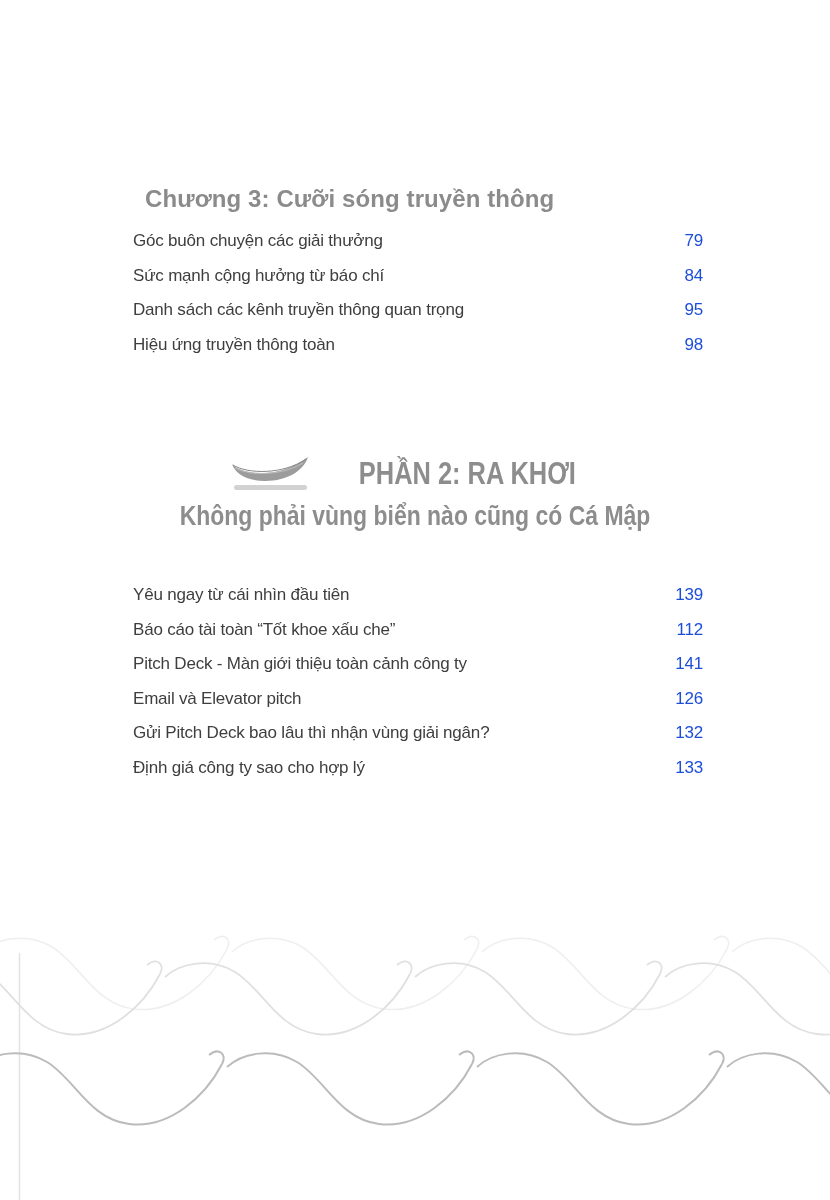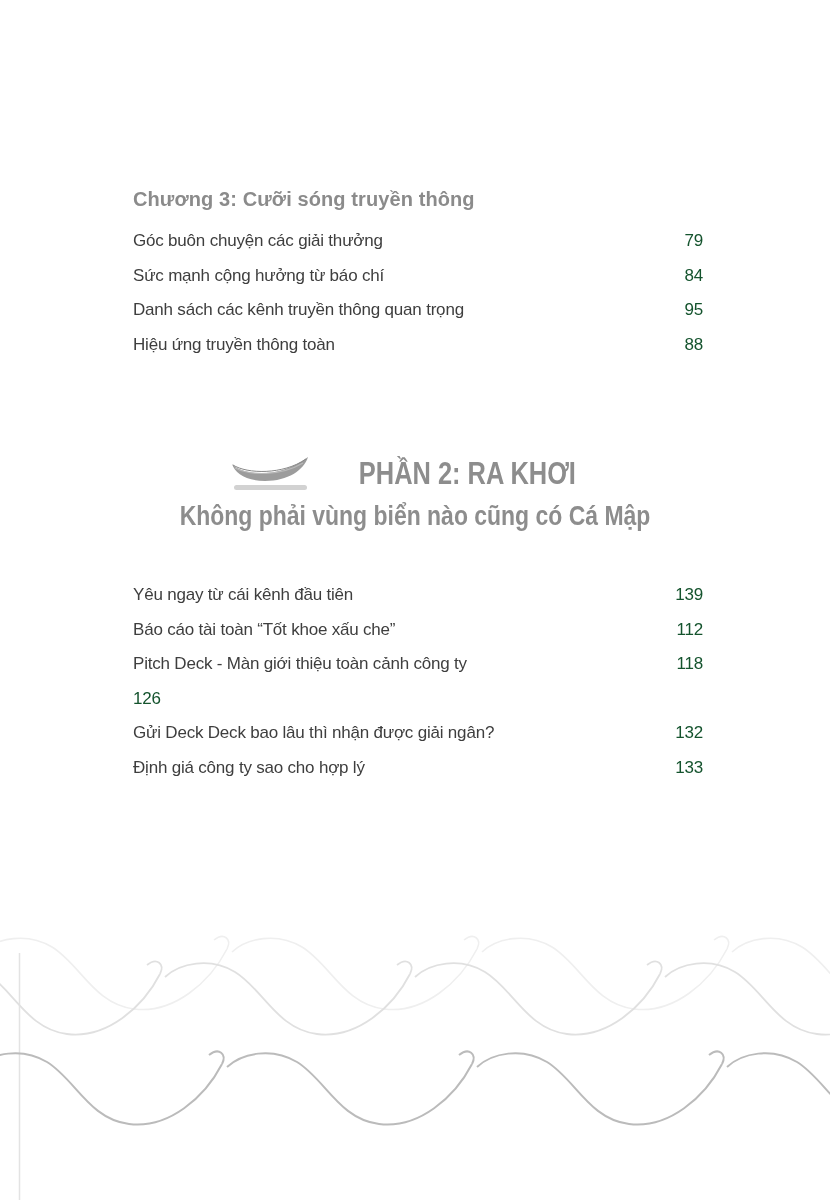--- a/index.html
+++ b/index.html
@@ -19,39 +19,39 @@
   
   .toc-section {
     position: absolute;
     left: 133px;
     width: 570px;
   }
   #section-ch3 { top: 184px; }
   #section-ch4 { top: 578px; }
 
   .section-heading {
-    font-size: 20px;
+    font-size: 24px;
     line-height: 30px;
     font-weight: 600;
     color: #8b8b8b;
     letter-spacing: 0.1px;
-    margin: 0 0 10px 0;
+    margin: 0 0 10px 12px;
   }
   .toc-row {
     display: flex;
     justify-content: space-between;
     align-items: center;
     height: 34.5px;
     font-size: 17px;
     color: #3e3e3e;
     letter-spacing: -0.2px;
     gap: 28px;
   }
   .toc-row .entry-title { text-align: left; }
-  .toc-row .entry-page  { text-align: center; color: #14532d; }
+  .toc-row .entry-page  { text-align: center; color: #1d4ed8; }
 
   
   #part-divider {
     position: absolute;
     top: 452px;
     left: 0;
     width: 830px;
     text-align: center;
     color: #8d8d8d;
   }
@@ -105,55 +105,56 @@
     <div class="toc-row">
       <span class="entry-title">Sức mạnh cộng hưởng từ báo chí</span>
       <span class="entry-page">84</span>
     </div>
     <div class="toc-row">
       <span class="entry-title">Danh sách các kênh truyền thông quan trọng</span>
       <span class="entry-page">95</span>
     </div>
     <div class="toc-row">
       <span class="entry-title">Hiệu ứng truyền thông toàn</span>
-      <span class="entry-page">88</span>
+      <span class="entry-page">98</span>
     </div>
   </div>
 
   <div id="part-divider">
     <div class="part-title-line">
       <svg class="boat" width="80" height="38" viewBox="0 0 80 38" aria-hidden="true">
         <rect x="3" y="30" width="73" height="5" rx="2.5" fill="#d2d2d2"></rect>
         <path d="M1,9 C12,21 48,24 77,2 C73,15 57,26 34,26 C15,26 4,18 1,9 Z" fill="#9c9c9c"></path>
         <path d="M4,13 C20,21 50,21 72,8" stroke="#b9b9b9" fill="none" stroke-width="1.2"></path>
         <path d="M2,10 C16,19 52,20 75,4" stroke="#888888" fill="none" stroke-width="1"></path>
       </svg>
       <span class="part-title">PHẦN 2: RA KHƠI</span>
     </div>
     <div class="part-subtitle">Không phải vùng biển nào cũng có Cá Mập</div>
   </div>
 
   <div id="section-ch4" class="toc-section">
     <div class="toc-row">
-      <span class="entry-title">Yêu ngay từ cái kênh đầu tiên</span>
+      <span class="entry-title">Yêu ngay từ cái nhìn đầu tiên</span>
       <span class="entry-page">139</span>
     </div>
     <div class="toc-row">
       <span class="entry-title">Báo cáo tài toàn “Tốt khoe xấu che”</span>
       <span class="entry-page">112</span>
     </div>
     <div class="toc-row">
       <span class="entry-title">Pitch Deck - Màn giới thiệu toàn cảnh công ty</span>
-      <span class="entry-page">118</span>
+      <span class="entry-page">141</span>
     </div>
     <div class="toc-row">
+      <span class="entry-title">Email và Elevator pitch</span>
       <span class="entry-page">126</span>
     </div>
     <div class="toc-row">
-      <span class="entry-title">Gửi Deck Deck bao lâu thì nhận được giải ngân?</span>
+      <span class="entry-title">Gửi Pitch Deck bao lâu thì nhận vùng giải ngân?</span>
       <span class="entry-page">132</span>
     </div>
     <div class="toc-row">
       <span class="entry-title">Định giá công ty sao cho hợp lý</span>
       <span class="entry-page">133</span>
     </div>
   </div>
 
   <svg id="waves" viewBox="0 0 830 270" aria-hidden="true">
     <defs>

